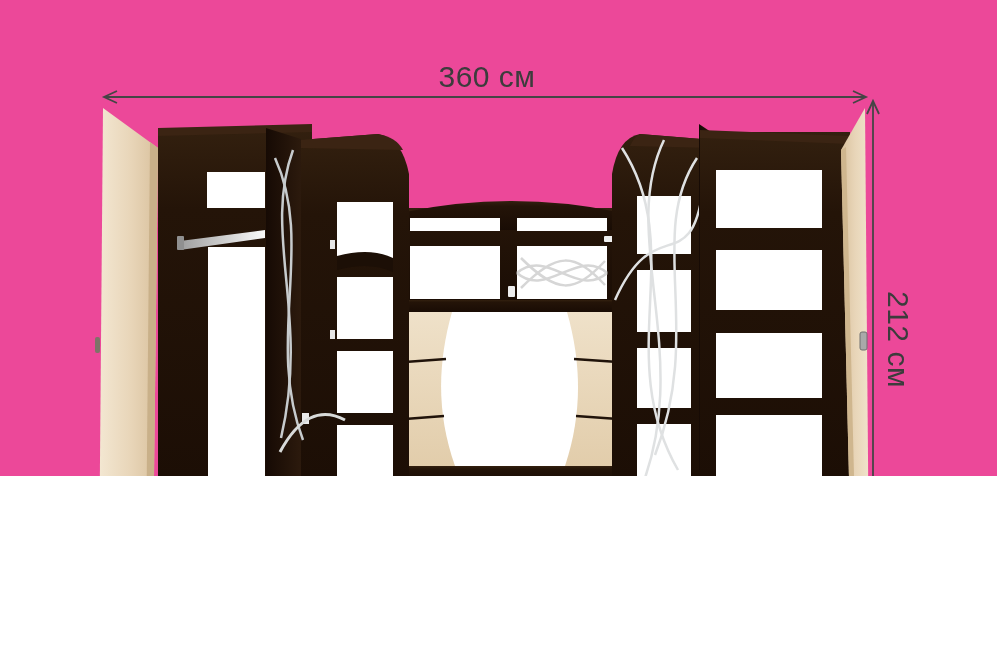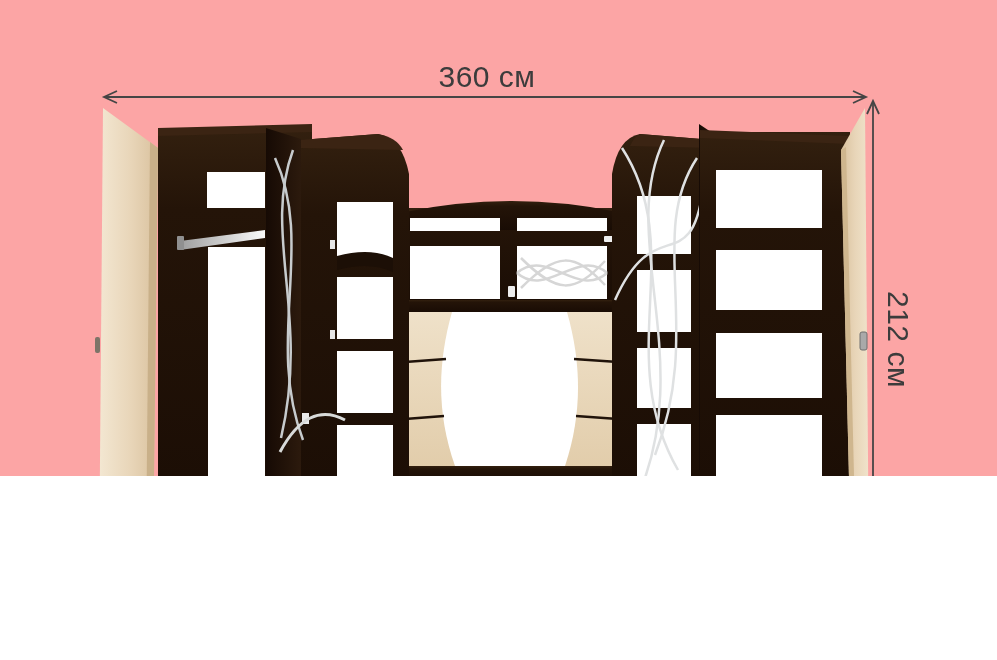--- a/index.html
+++ b/index.html
@@ -1,17 +1,17 @@
 <!DOCTYPE html>
 <html><head>
 <meta charset="utf-8">
 <style>
   html,body{margin:0;padding:0;background:#ffffff;}
   .stage{
-    position:relative;width:997px;height:476px;background:#fca5a5;overflow:hidden;
+    position:relative;width:997px;height:476px;background:#ec4899;overflow:hidden;
     font-family:"Liberation Sans", sans-serif;
   }
   .stage svg{position:absolute;left:0;top:0;}
   .dim-label{
     position:absolute;color:#3c3c3c;font-size:30px;line-height:1;
     letter-spacing:0.5px;white-space:nowrap;user-select:none;
   }
   .dim-label-w{left:387px;top:62px;width:200px;text-align:center;}
   .dim-label-h{left:913px;top:291px;transform:rotate(90deg);transform-origin:0 0;}
 </style>

